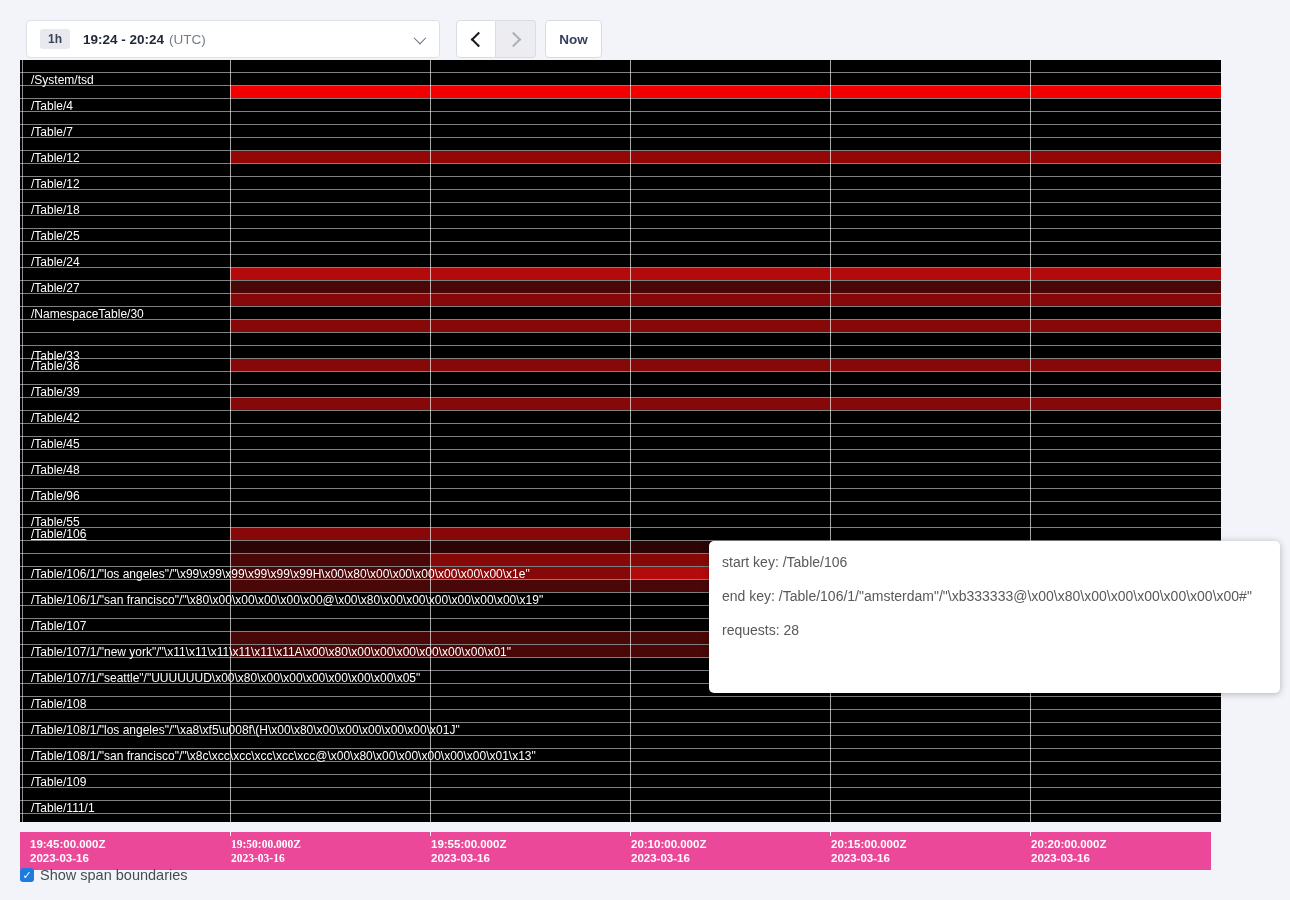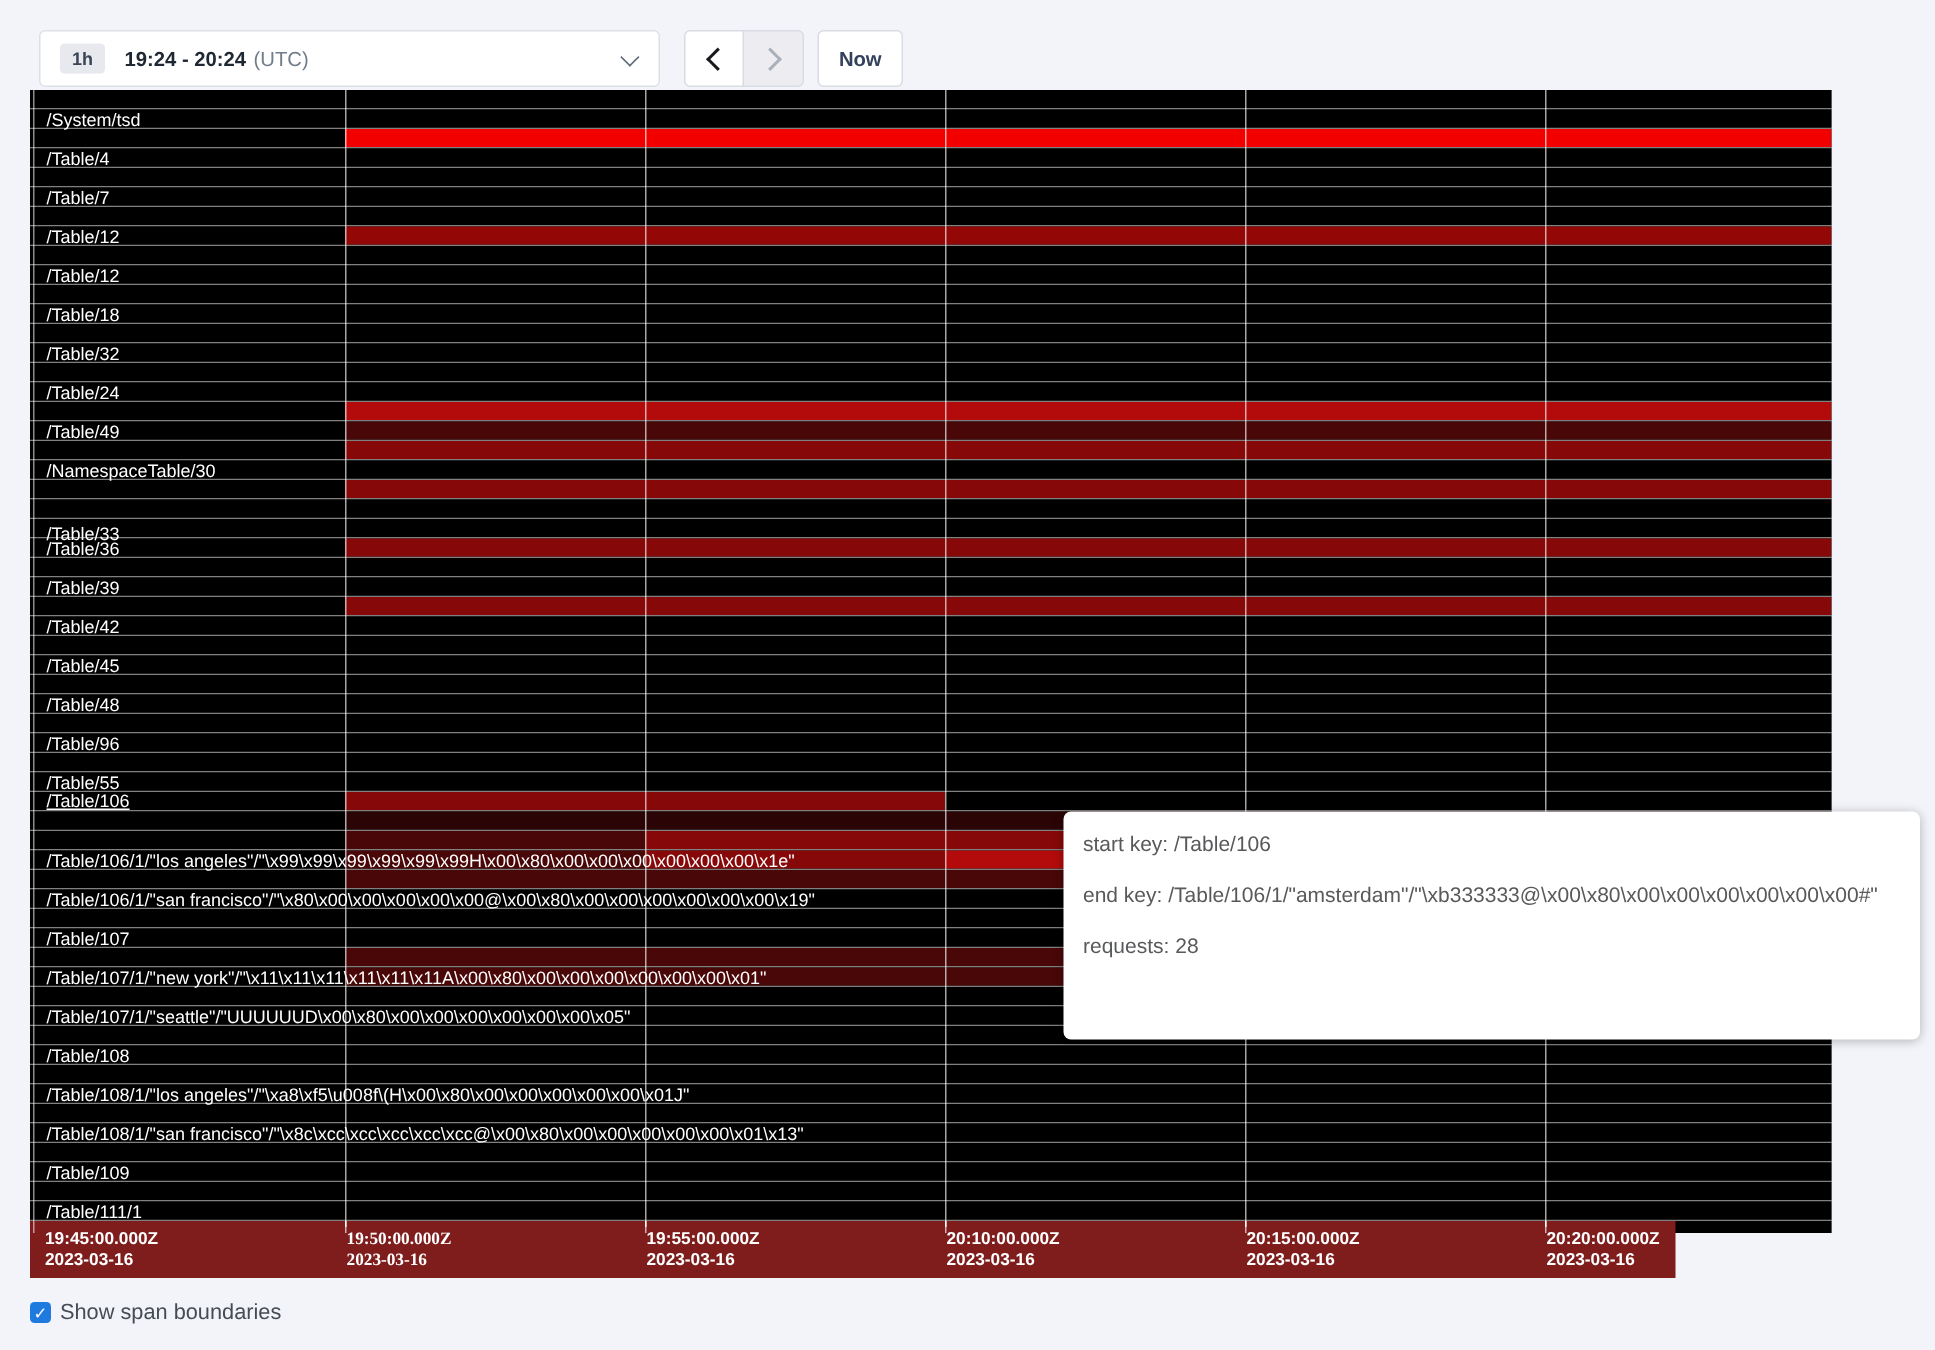--- a/index.html
+++ b/index.html
@@ -30,21 +30,21 @@
   
   .heatmap{left:20px;top:60px;width:1201px;height:762px;background:#000;overflow:hidden;}
   .hrow{display:flex;height:13px;box-sizing:border-box;border-bottom:1px solid rgba(255,255,255,0.5);}
   .hcell{height:100%;}
   .vline{position:absolute;top:0;width:1px;height:762px;background:rgba(255,255,255,0.65);z-index:5;}
   .edgeline{position:absolute;top:0;left:2px;width:1px;height:762px;background:rgba(255,255,255,0.55);z-index:5;}
   .rlabel{position:absolute;left:11px;height:13px;line-height:13px;color:#ffffff;font-size:12px;
     white-space:nowrap;z-index:10;}
 
   
-  .time-axis{left:20px;top:814px;width:1097px;height:38px;background:#7f1d1d;}
+  .time-axis{left:20px;top:832px;width:1191px;height:38px;background:#ec4899;}
   .tick{position:absolute;top:5px;color:#ffffff;font-size:11.5px;font-weight:bold;line-height:14px;white-space:nowrap;}
   .tickmark{position:absolute;top:0;width:1px;height:4px;background:#ffffff;}
 
   
   .tooltip{left:709px;top:541px;width:571px;height:152px;background:#ffffff;border-radius:5px;
     box-shadow:0 1px 7px rgba(0,0,0,0.28);z-index:20;padding:4px 0 0 13px;box-sizing:border-box;}
   .tooltip p{margin:0;height:34px;line-height:34px;font-size:14px;color:#58595b;white-space:nowrap;overflow:hidden;}
 
   
   .footer{left:20px;top:867px;display:flex;align-items:center;}
@@ -556,23 +556,23 @@
       <div class="vline" style="left: 810px;"></div>
       <div class="vline" style="left: 1010px;"></div>
     </div>
   <div>
       <div class="rlabel" style="top: 14px;">/System/tsd</div>
       <div class="rlabel" style="top: 40px;">/Table/4</div>
       <div class="rlabel" style="top: 66px;">/Table/7</div>
       <div class="rlabel" style="top: 92px;">/Table/12</div>
       <div class="rlabel" style="top: 118px;">/Table/12</div>
       <div class="rlabel" style="top: 144px;">/Table/18</div>
-      <div class="rlabel" style="top: 170px;">/Table/32</div>
+      <div class="rlabel" style="top: 170px;">/Table/25</div>
       <div class="rlabel" style="top: 196px;">/Table/24</div>
-      <div class="rlabel" style="top: 222px;">/Table/49</div>
+      <div class="rlabel" style="top: 222px;">/Table/27</div>
       <div class="rlabel" style="top: 248px;">/NamespaceTable/30</div>
       <div class="rlabel" style="top: 274px; margin-top: 16px;">/Table/33</div>
       <div class="rlabel" style="top: 300px;">/Table/36</div>
       <div class="rlabel" style="top: 326px;">/Table/39</div>
       <div class="rlabel" style="top: 352px;">/Table/42</div>
       <div class="rlabel" style="top: 378px;">/Table/45</div>
       <div class="rlabel" style="top: 404px;">/Table/48</div>
       <div class="rlabel" style="top: 430px;">/Table/96</div>
       <div class="rlabel" style="top: 456px;">/Table/55</div>
       <div class="rlabel" style="top: 468px; text-decoration: underline;">/Table/106</div>

